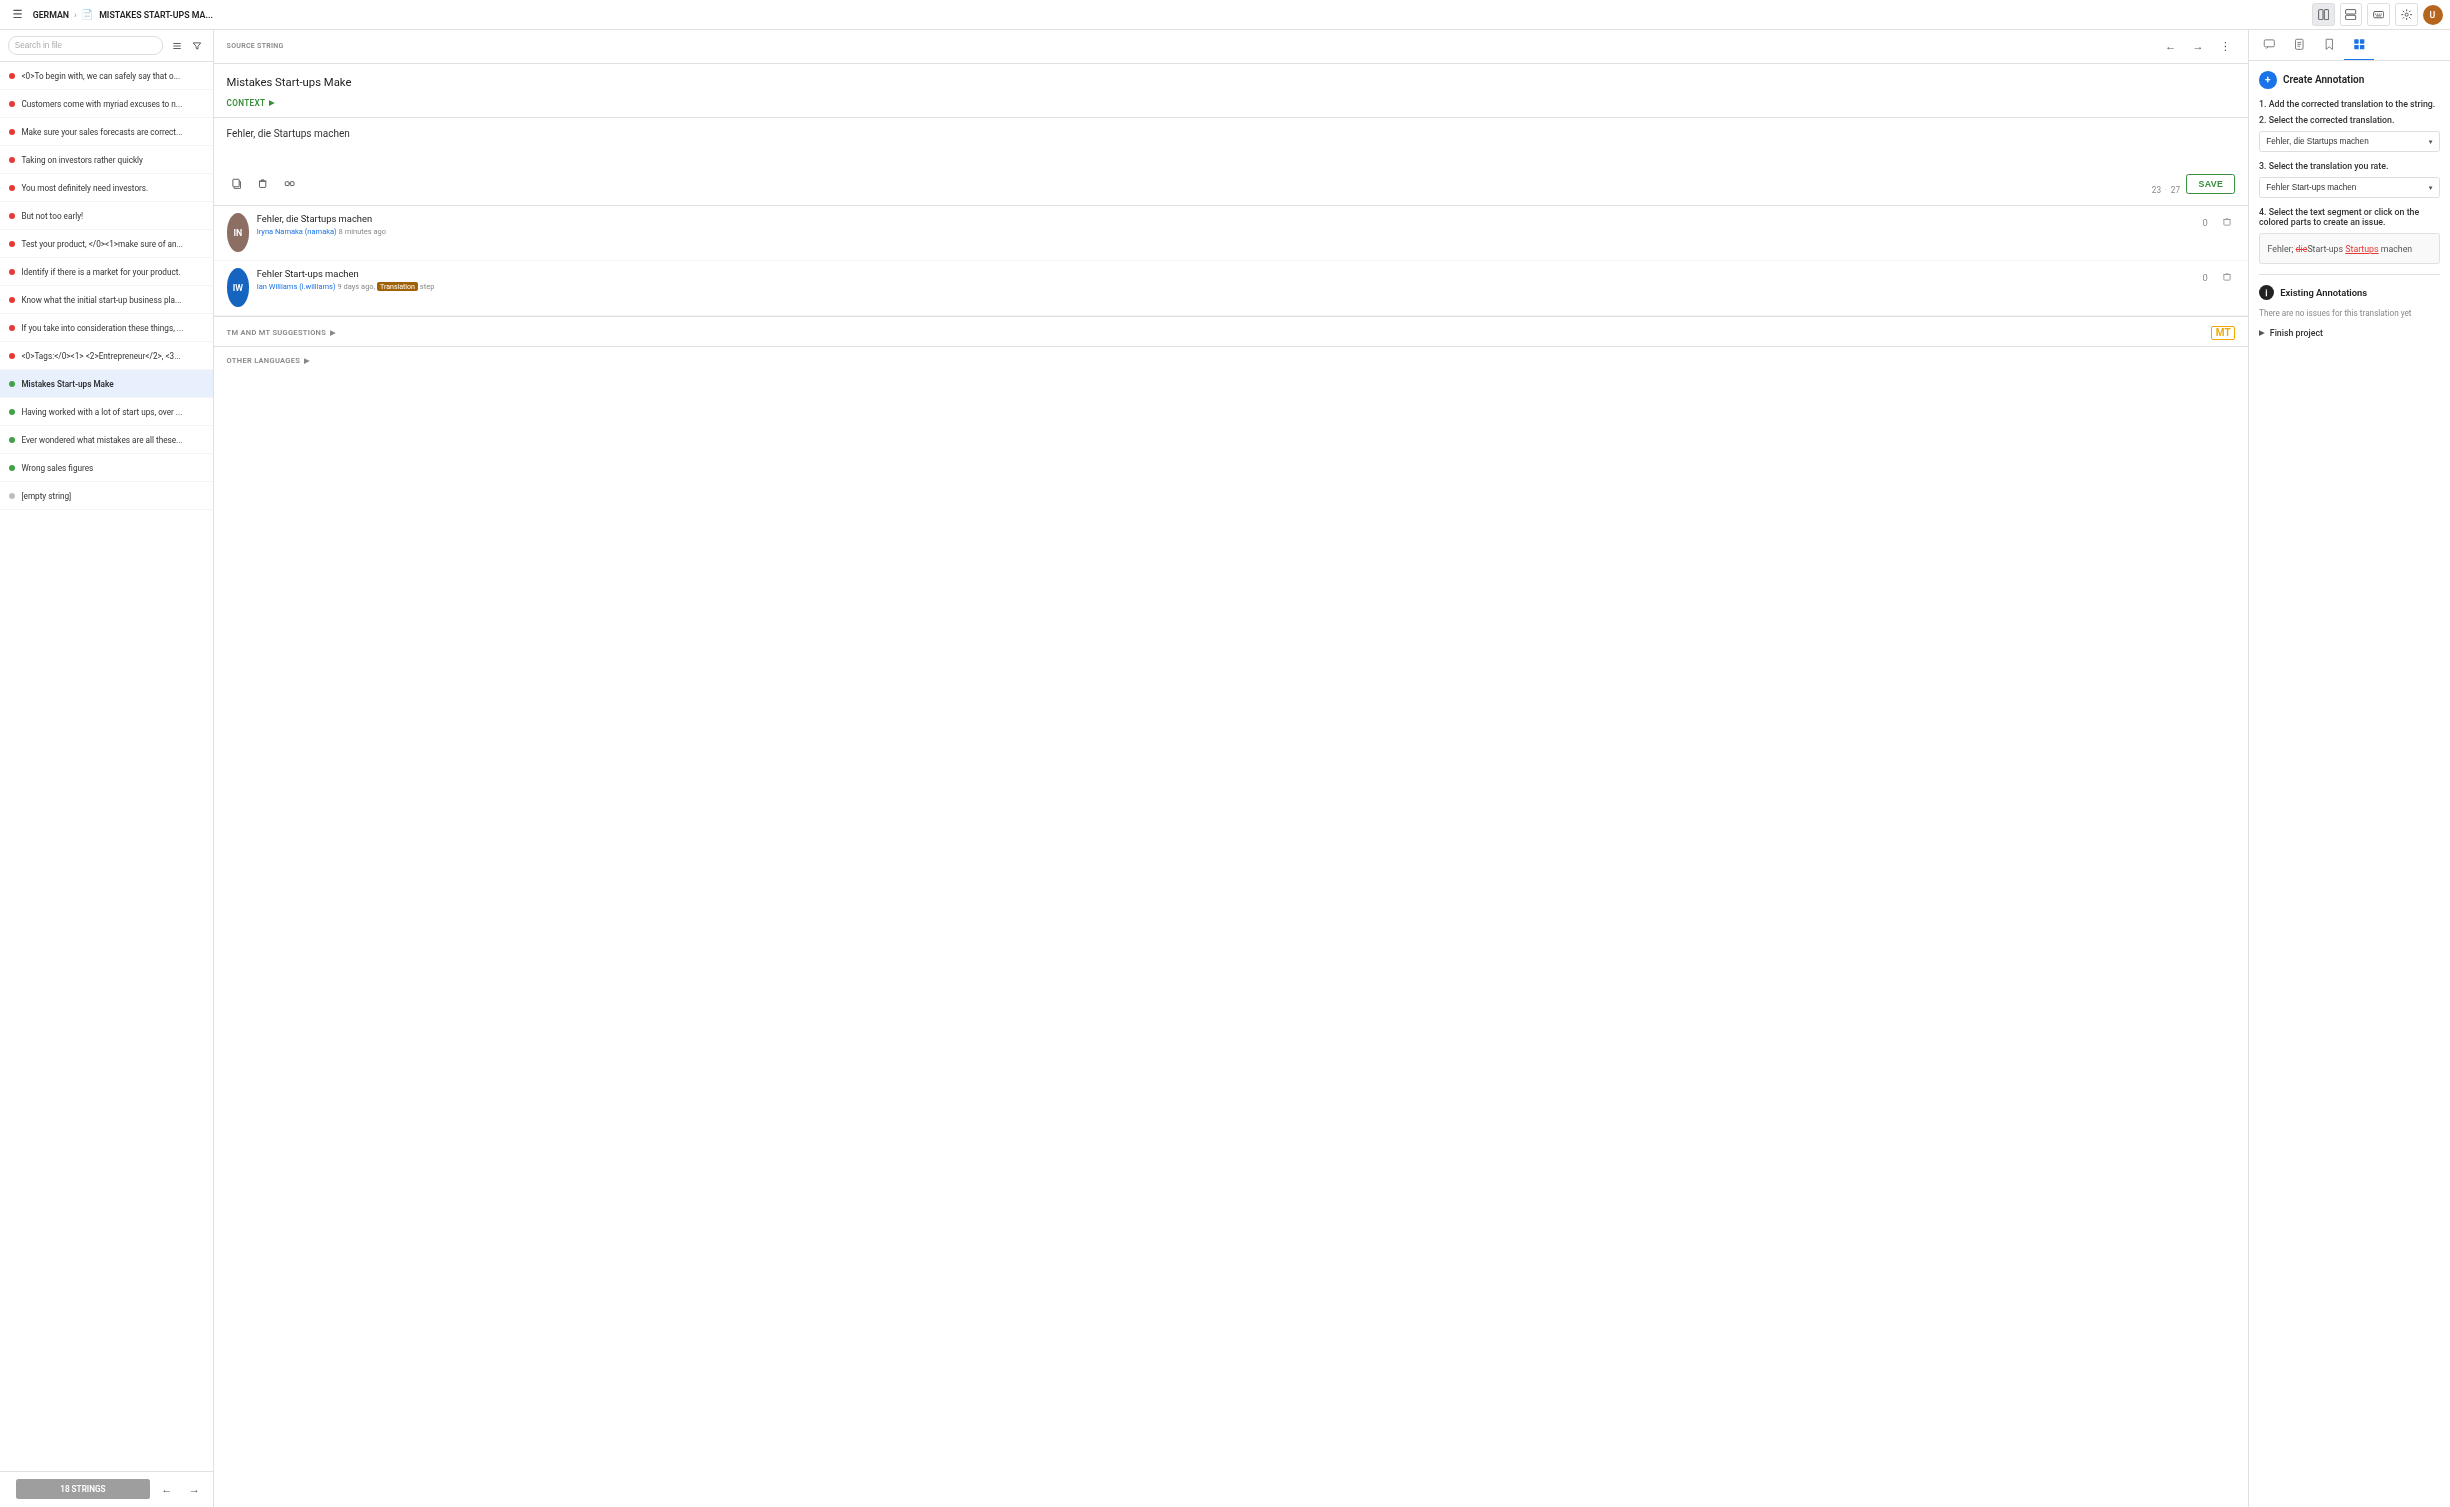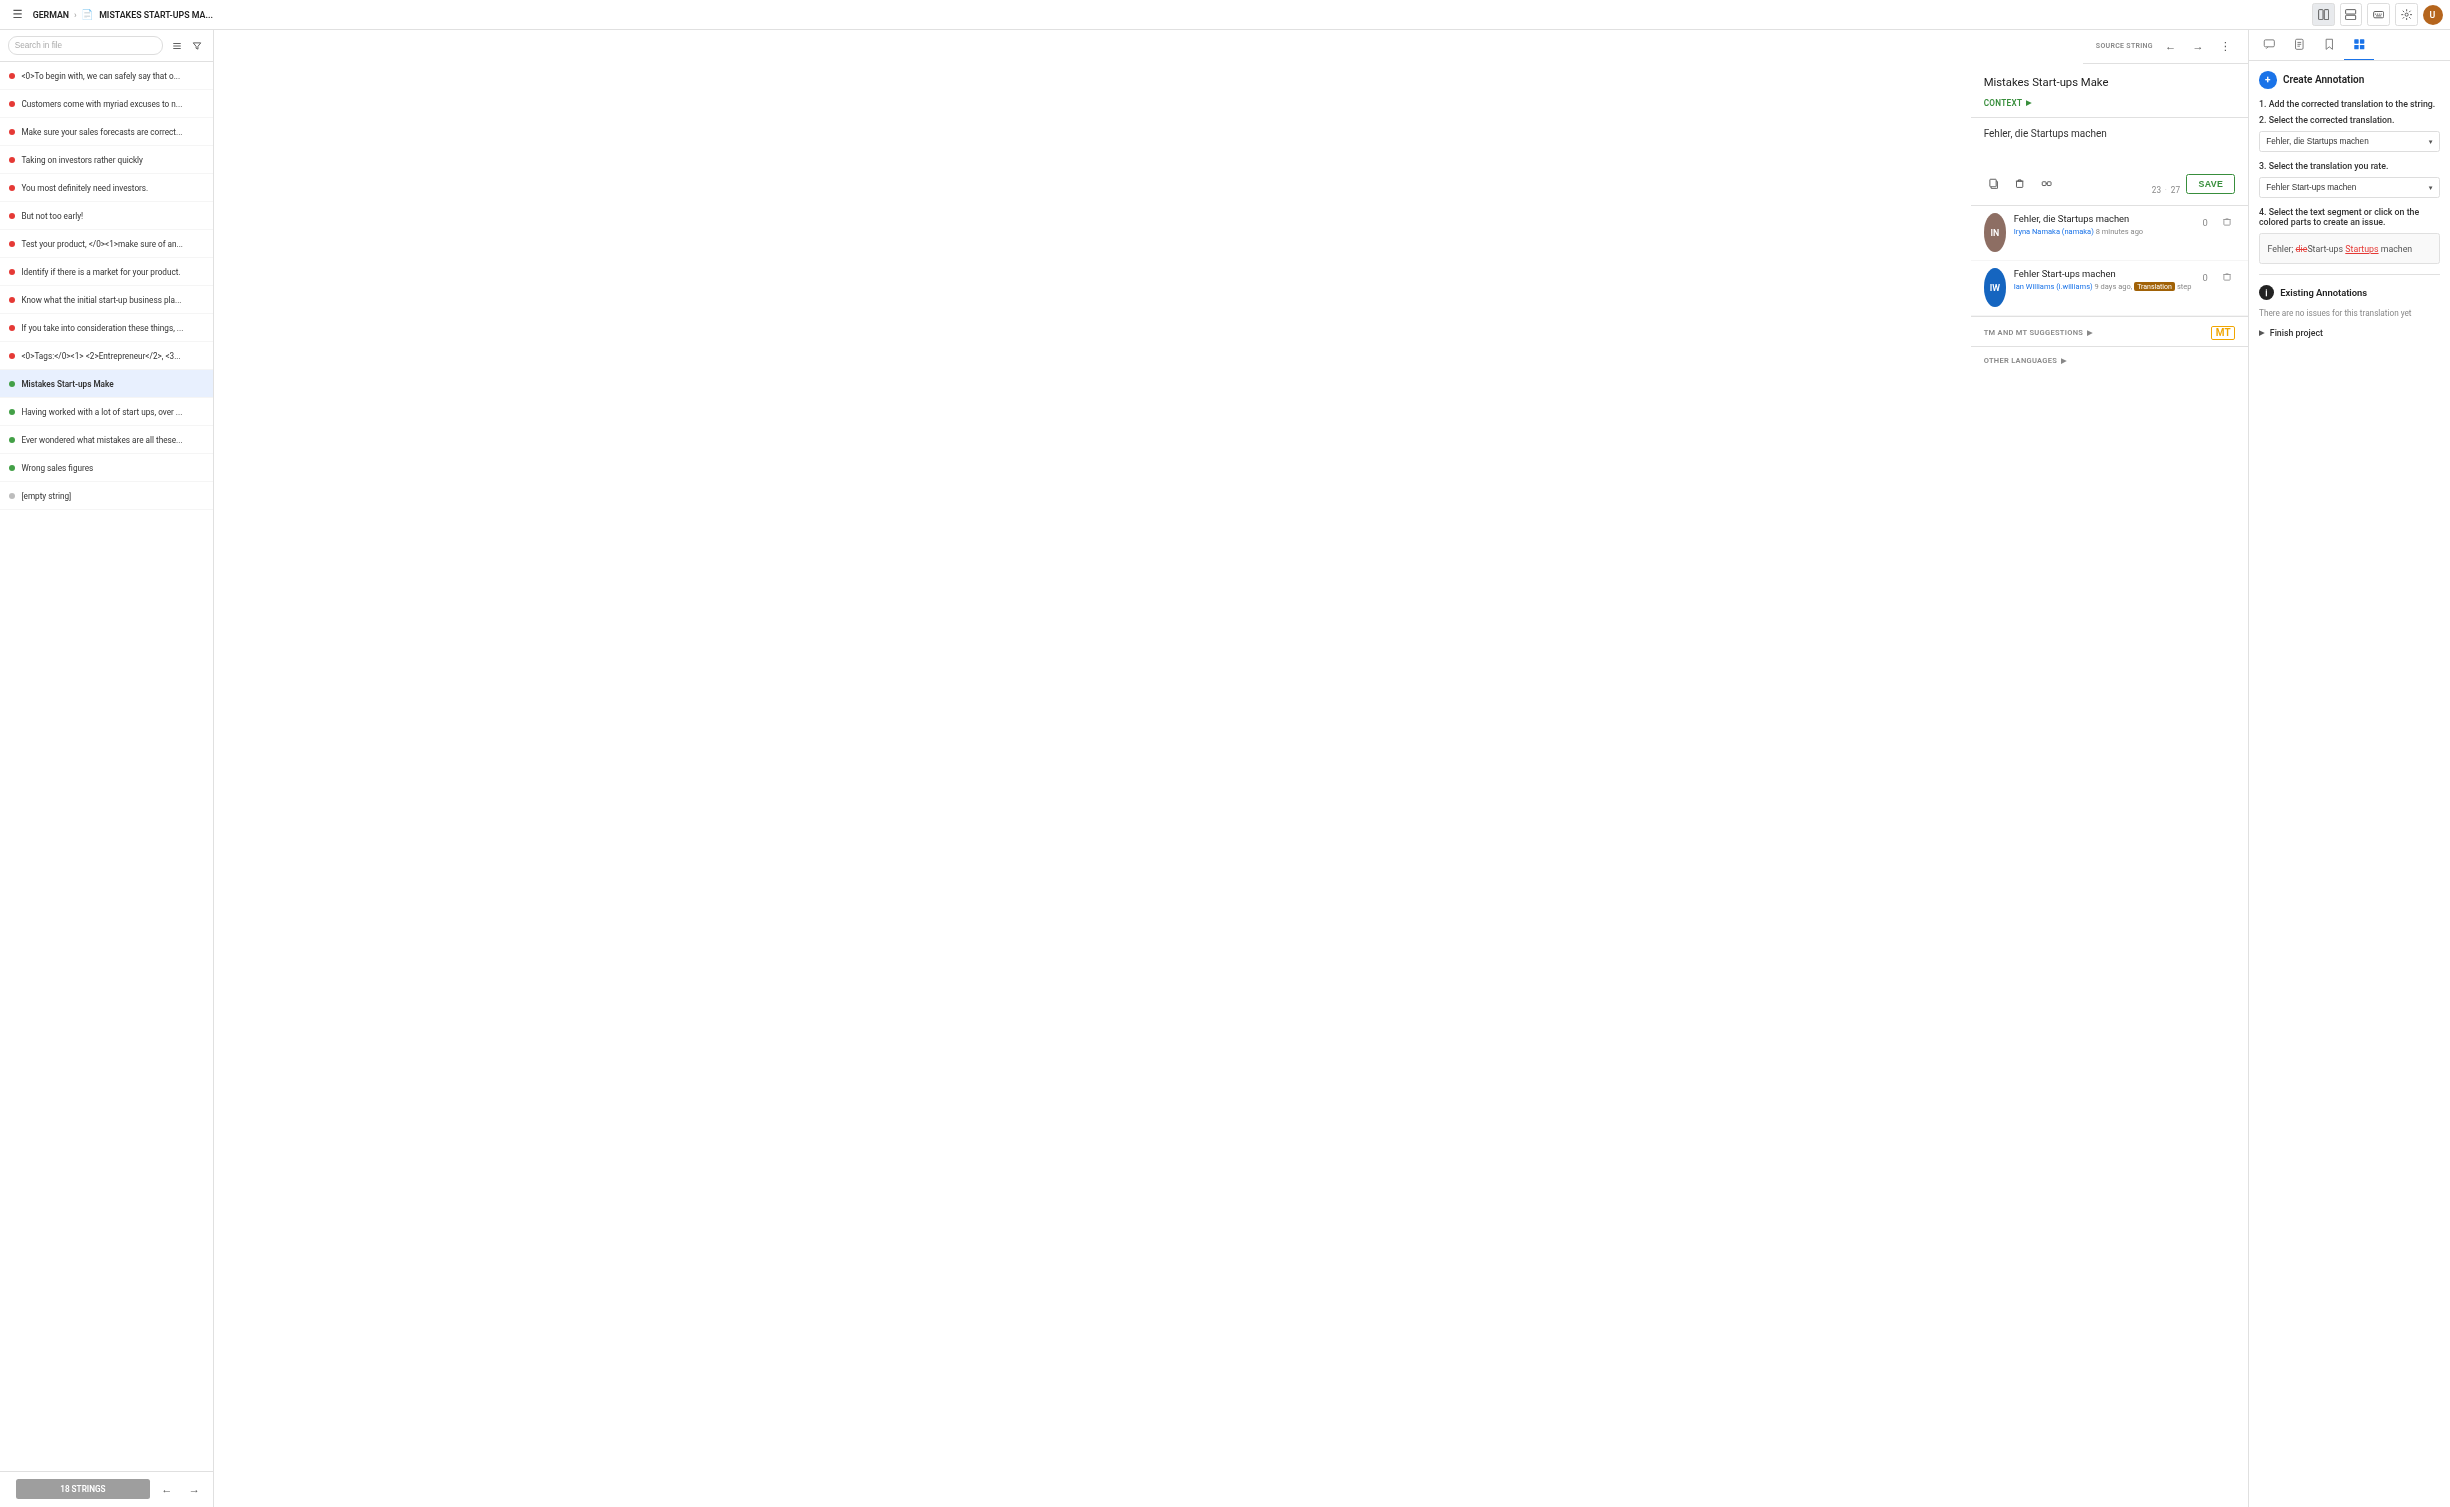--- a/index.html
+++ b/index.html
@@ -33,21 +33,21 @@
     .dot-red { background: #e53935; }
     .dot-green { background: #43a047; }
     .dot-gray { background: #bdbdbd; }
     .sidebar-item-text { font-size: 8.2px; color: #333; white-space: nowrap; overflow: hidden; text-overflow: ellipsis; }
     .sidebar-item.active .sidebar-item-text { font-weight: 600; }
     .sidebar-footer { padding: 6.3px 7.5px; border-top: 0.6px solid #e0e0e0; display: flex; align-items: center; gap: 5px; }
     .sidebar-footer-count { flex: 1; background: #9e9e9e; color: #fff; border-radius: 2.5px; padding: 5px 8.8px; font-size: 8.2px; font-weight: 600; text-align: center; margin-left: 8px; }
     .sidebar-footer-btn { width: 22.6px; height: 22.6px; display: flex; align-items: center; justify-content: center; cursor: pointer; color: #555; font-size: 11.3px; }
 
     
-    .content { flex: 1; display: flex; flex-direction: column; overflow: hidden; border-right: 0.6px solid #e0e0e0; align-items: flex-end; }
+    .content { flex: 1; display: flex; flex-direction: column; overflow: hidden; border-right: 0.6px solid #e0e0e0; }
     .content-header { display: flex; align-items: center; padding: 6.3px 12.6px; border-bottom: 0.6px solid #e0e0e0; background: #fff; gap: 7.5px; }
     .source-string-label { font-size: 7px; font-weight: 600; color: #888; letter-spacing: 0.3px; text-transform: uppercase; flex: 1; }
     .content-header-btn { width: 20px; height: 20px; display: flex; align-items: center; justify-content: center; cursor: pointer; color: #555; border-radius: 2.5px; font-size: 11.3px; }
 
     .content-body { flex: 1; overflow-y: auto; padding: 0; }
     .source-string-section { padding: 12.6px 12.6px 0 12.6px; border-bottom: 0.6px solid #e0e0e0; }
     .source-string-text { font-size: 11.3px; color: #222; margin-bottom: 8.8px; font-weight: 400; }
     .context-row { display: flex; align-items: center; gap: 3.8px; padding-bottom: 8.8px; cursor: pointer; }
     .context-label { font-size: 8.2px; color: #388e3c; font-weight: 600; text-transform: uppercase; letter-spacing: 0.3px; }
     .context-arrow { color: #388e3c; font-size: 7.5px; }

